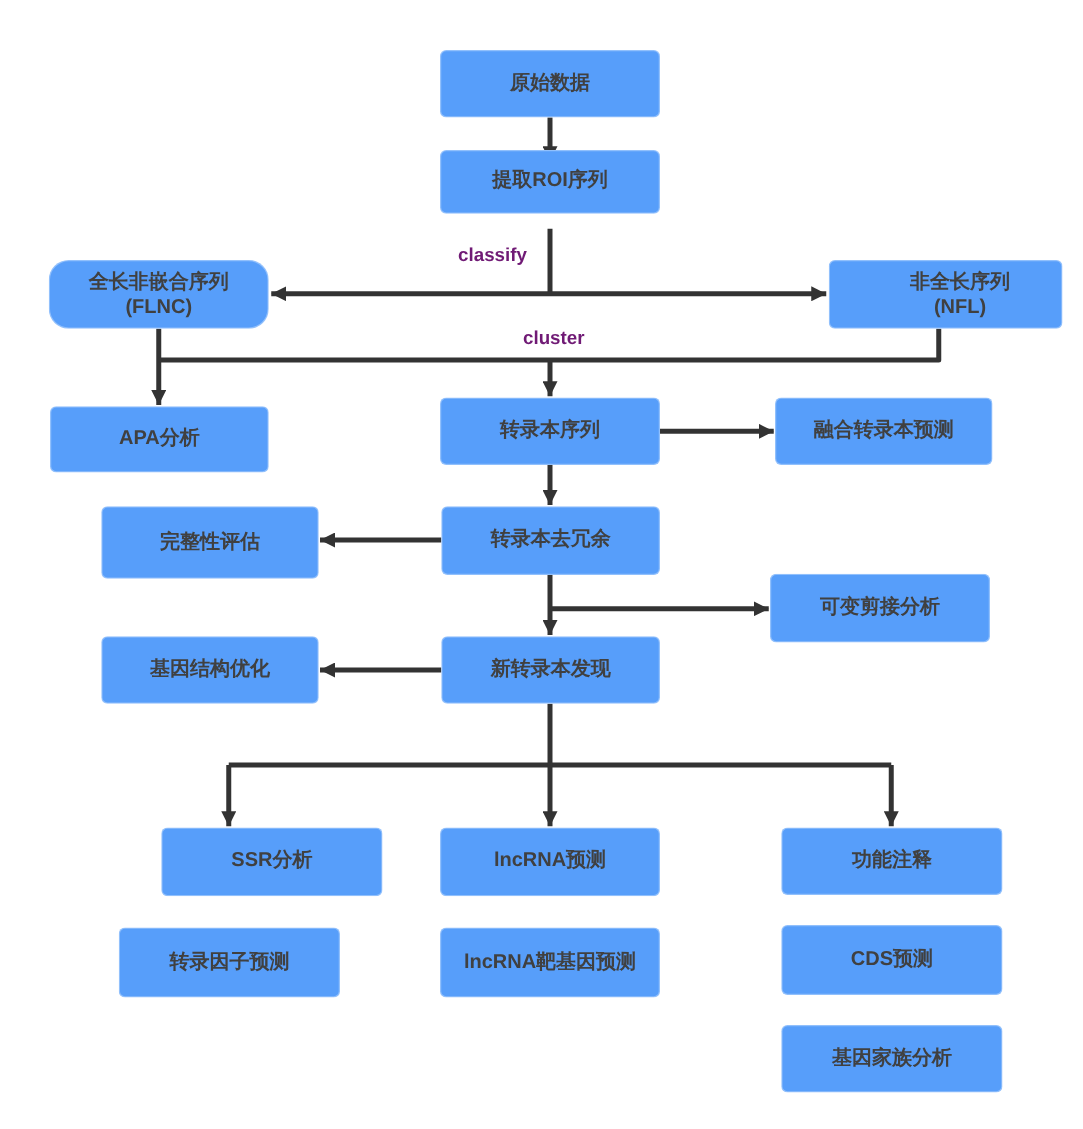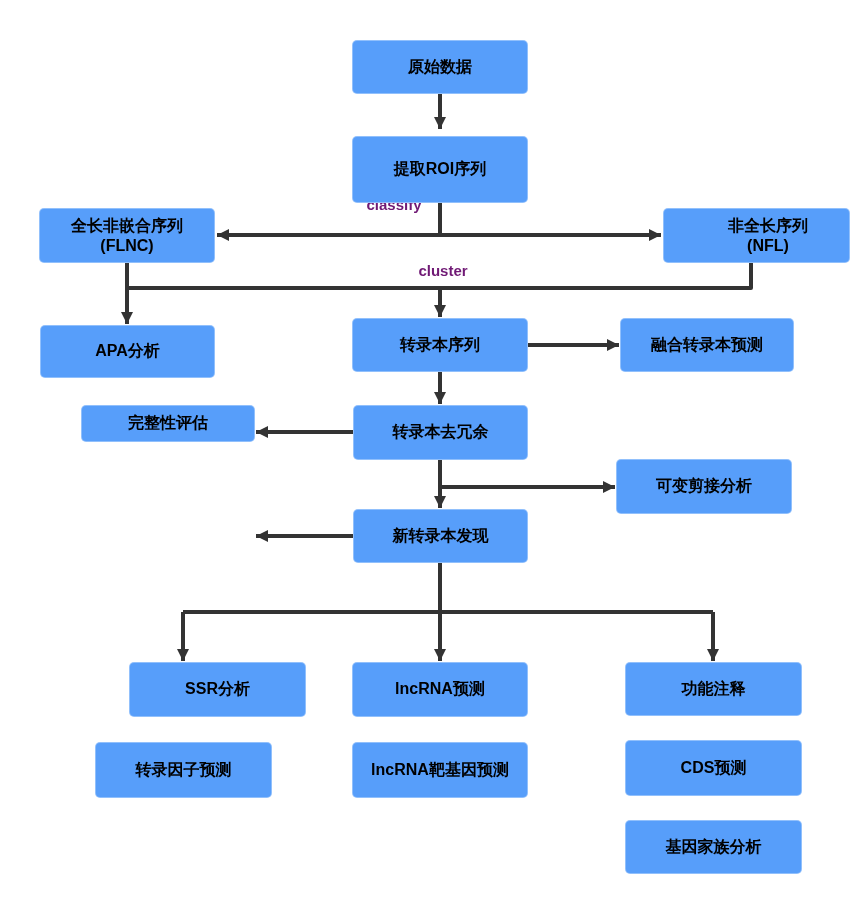--- a/index.html
+++ b/index.html
@@ -23,21 +23,21 @@
   .node {
     position: absolute;
     background: #579EFA;
     border: 1px solid rgba(255,255,255,0.35);
     border-radius: 5px;
     box-sizing: border-box;
     display: flex;
     align-items: center;
     justify-content: center;
     text-align: center;
-    color: #000000;
+    color: #404040;
     font-size: 16px;
     font-weight: bold;
     line-height: 1.4;
     white-space: pre-line;
   }
   .edge-label {
     position: absolute;
     color: #701a75;
     font-size: 15px;
     font-weight: bold;
@@ -73,31 +73,32 @@
       <path d="M440,563 L440,661" marker-end="url(#arrow)"></path>
       <path d="M183,612 L183,661" marker-end="url(#arrow)"></path>
       <path d="M713,612 L713,661" marker-end="url(#arrow)"></path>
     </g>
   </svg>
 
   <div class="edge-label" style="left:360px;top:196px;width:68px;">classify</div>
   <div class="edge-label" style="left:410px;top:262px;width:66px;">cluster</div>
 
   <div class="node" style="left:352px;top:40px;width:176px;height:54px;">原始数据</div>
-  <div class="node" style="left:352px;top:136px;width:176px;height:67px;">提取ROI序列</div>
-  <div class="node" style="left:39px;top:208px;width:176px;height:55px;line-height:1.25;">全长非嵌合序列
+  <div class="node" style="left:352px;top:120px;width:176px;height:51px;">提取ROI序列</div>
+  <div class="node" style="left:39px;top:208px;width:176px;height:55px;line-height:1.25;border-radius:16px;">全长非嵌合序列
 (FLNC)</div>
   <div class="node" style="left:663px;top:208px;width:187px;height:55px;line-height:1.25;padding-left:23px;">非全长序列
 (NFL)</div>
   <div class="node" style="left:40px;top:325px;width:175px;height:53px;">APA分析</div>
   <div class="node" style="left:352px;top:318px;width:176px;height:54px;">转录本序列</div>
   <div class="node" style="left:620px;top:318px;width:174px;height:54px;">融合转录本预测</div>
-  <div class="node" style="left:81px;top:405px;width:174px;height:37px;">完整性评估</div>
+  <div class="node" style="left:81px;top:405px;width:174px;height:58px;">完整性评估</div>
   <div class="node" style="left:353px;top:405px;width:175px;height:55px;">转录本去冗余</div>
   <div class="node" style="left:616px;top:459px;width:176px;height:55px;">可变剪接分析</div>
+  <div class="node" style="left:81px;top:509px;width:174px;height:54px;">基因结构优化</div>
   <div class="node" style="left:353px;top:509px;width:175px;height:54px;">新转录本发现</div>
   <div class="node" style="left:95px;top:662px;width:177px;height:55px;margin-left:34px;">SSR分析</div>
   <div class="node" style="left:352px;top:662px;width:176px;height:55px;">lncRNA预测</div>
   <div class="node" style="left:95px;top:742px;width:177px;height:56px;">转录因子预测</div>
   <div class="node" style="left:625px;top:662px;width:177px;height:54px;">功能注释</div>
   <div class="node" style="left:352px;top:742px;width:176px;height:56px;text-align:center;">lncRNA靶基因预测</div>
   <div class="node" style="left:625px;top:740px;width:177px;height:56px;">CDS预测</div>
   <div class="node" style="left:625px;top:820px;width:177px;height:54px;">基因家族分析</div>
 
 </div>

